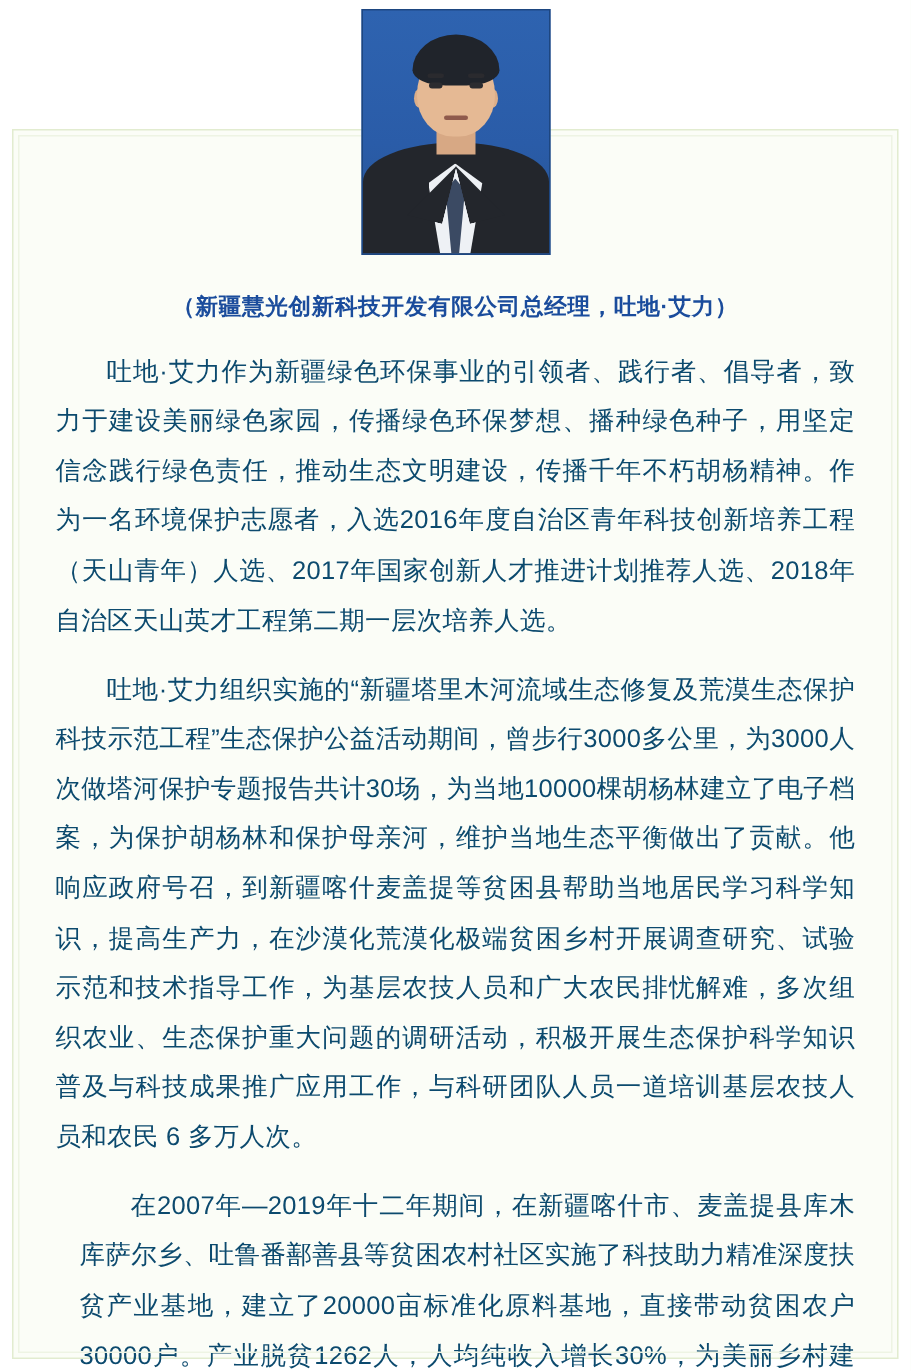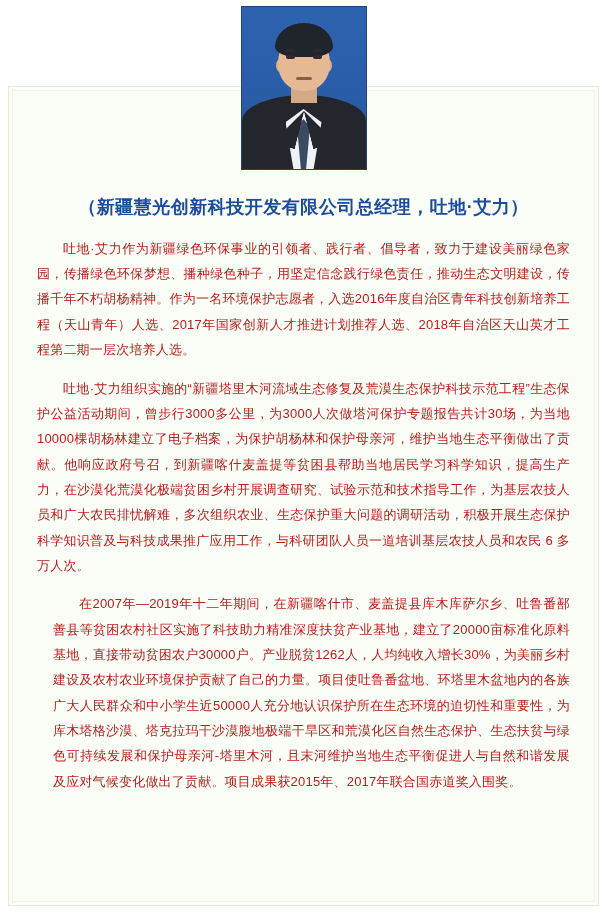--- a/index.html
+++ b/index.html
@@ -170,31 +170,31 @@
     position: absolute;
     left: 3px;
     right: 3px;
     top: 3px;
     bottom: 3px;
     border: 1px solid #eef4e4;
     pointer-events: none;
   }
   .title {
     text-align: center;
-    font-size: 18px;
+    font-size: 15px;
     font-weight: bold;
     color: #1a4c9c;
     letter-spacing: 0.5px;
     margin: 0 0 14px 0;
     line-height: 1.6;
   }
   .para {
-    font-size: 13px;
+    font-size: 17px;
     line-height: 1.95;
-    color: #b91c1c;
+    color: #0c4a6e;
     text-align: justify;
     text-justify: inter-ideograph;
     margin: 0 0 13px 0;
     text-indent: 2em;
     letter-spacing: 0.2px;
   }
   .para:last-child { margin-bottom: 0; margin-left: 16px; }
 </style>
 </head>
 <body>

